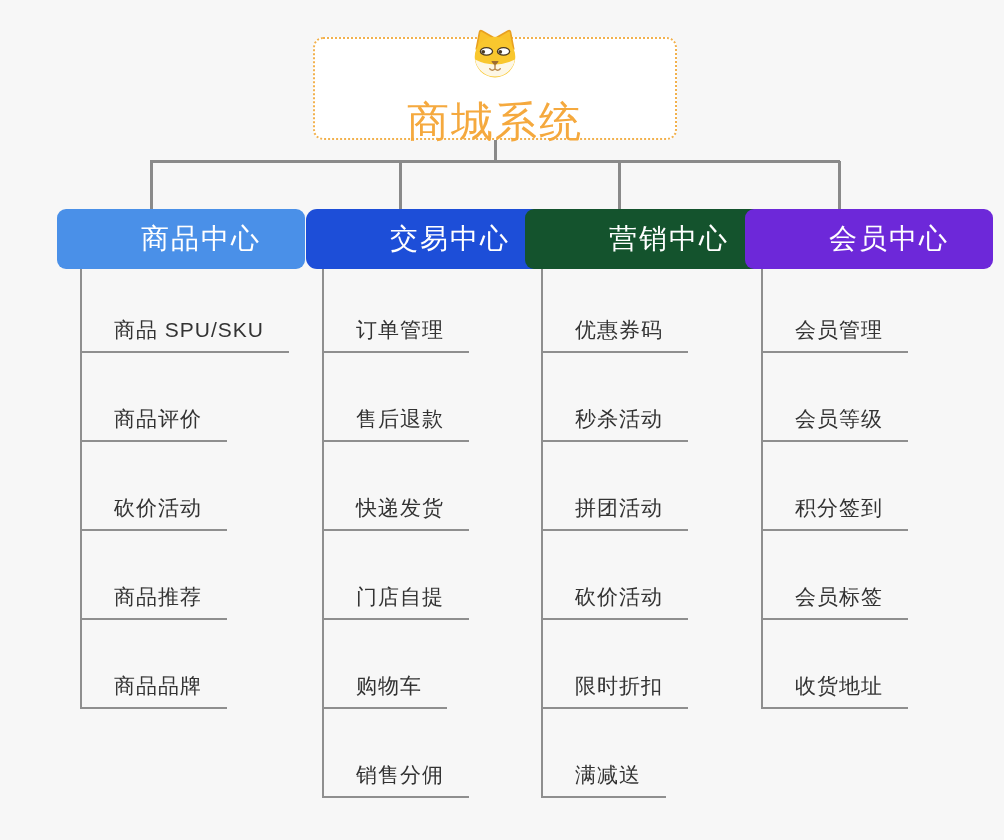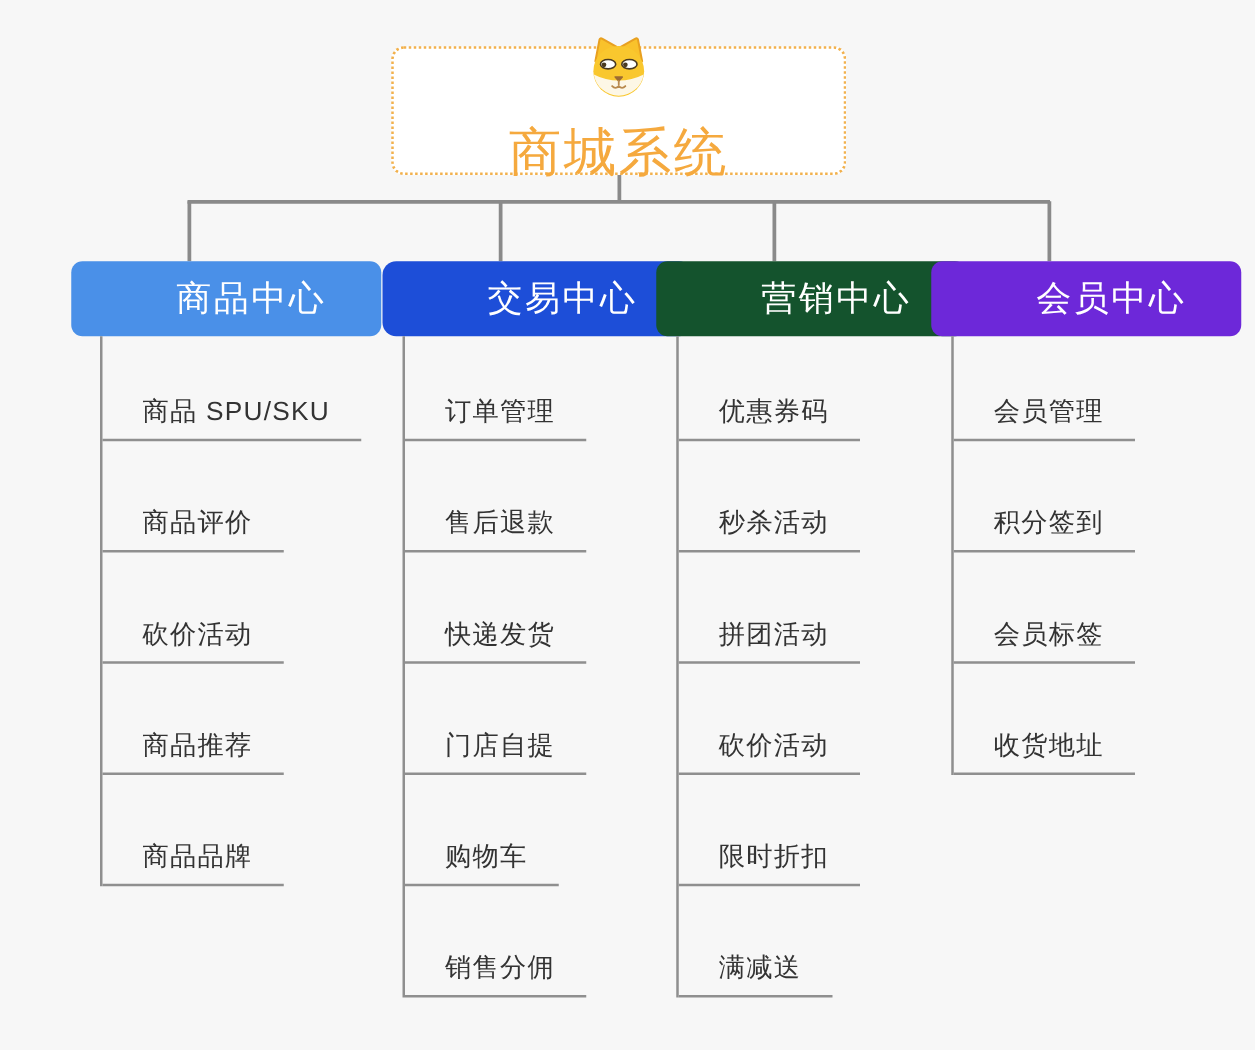--- a/index.html
+++ b/index.html
@@ -139,18 +139,19 @@
     <div class="leaf">秒杀活动</div>
     <div class="leaf">拼团活动</div>
     <div class="leaf">砍价活动</div>
     <div class="leaf">限时折扣</div>
     <div class="leaf">满减送</div>
   </div>
 
   <div class="branch-box bb-4" style="background-color: #6d28d9;">会员中心</div>
   <div class="children ch-4">
     <div class="leaf">会员管理</div>
+    <div class="leaf">会员等级</div>
     <div class="leaf">积分签到</div>
     <div class="leaf">会员标签</div>
     <div class="leaf">收货地址</div>
   </div>
 
 </div>
 
 </body></html>

